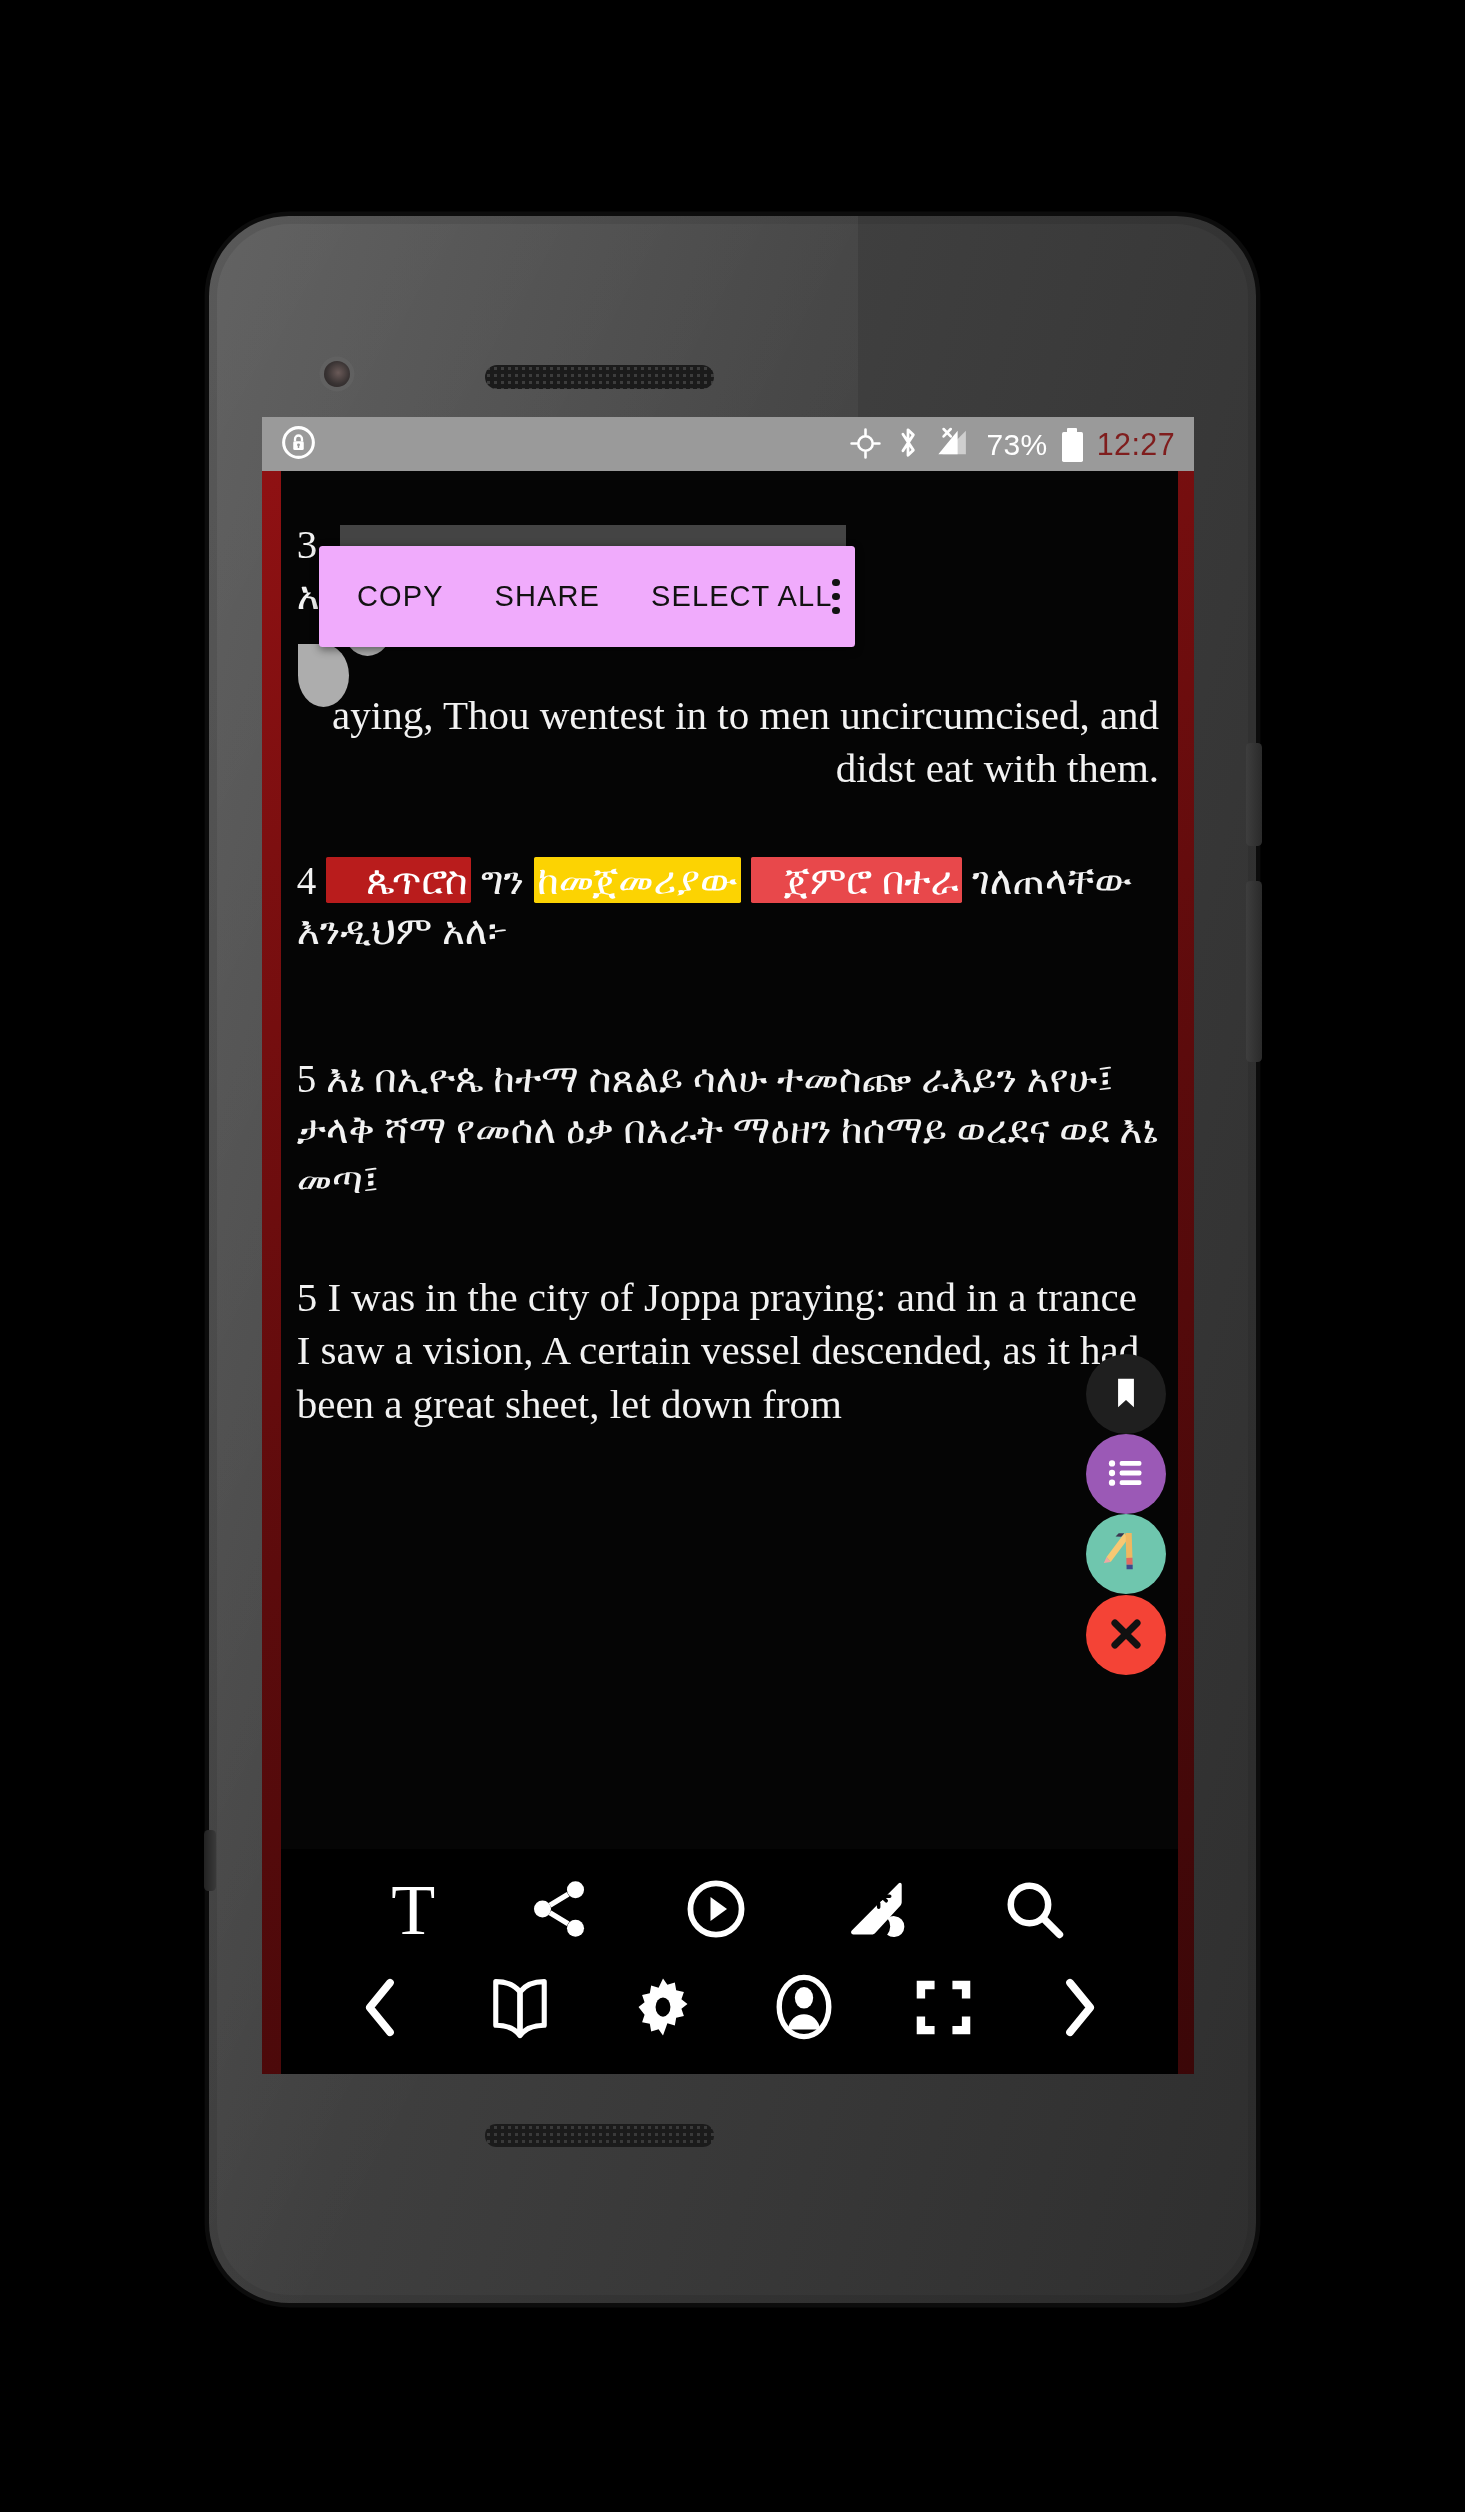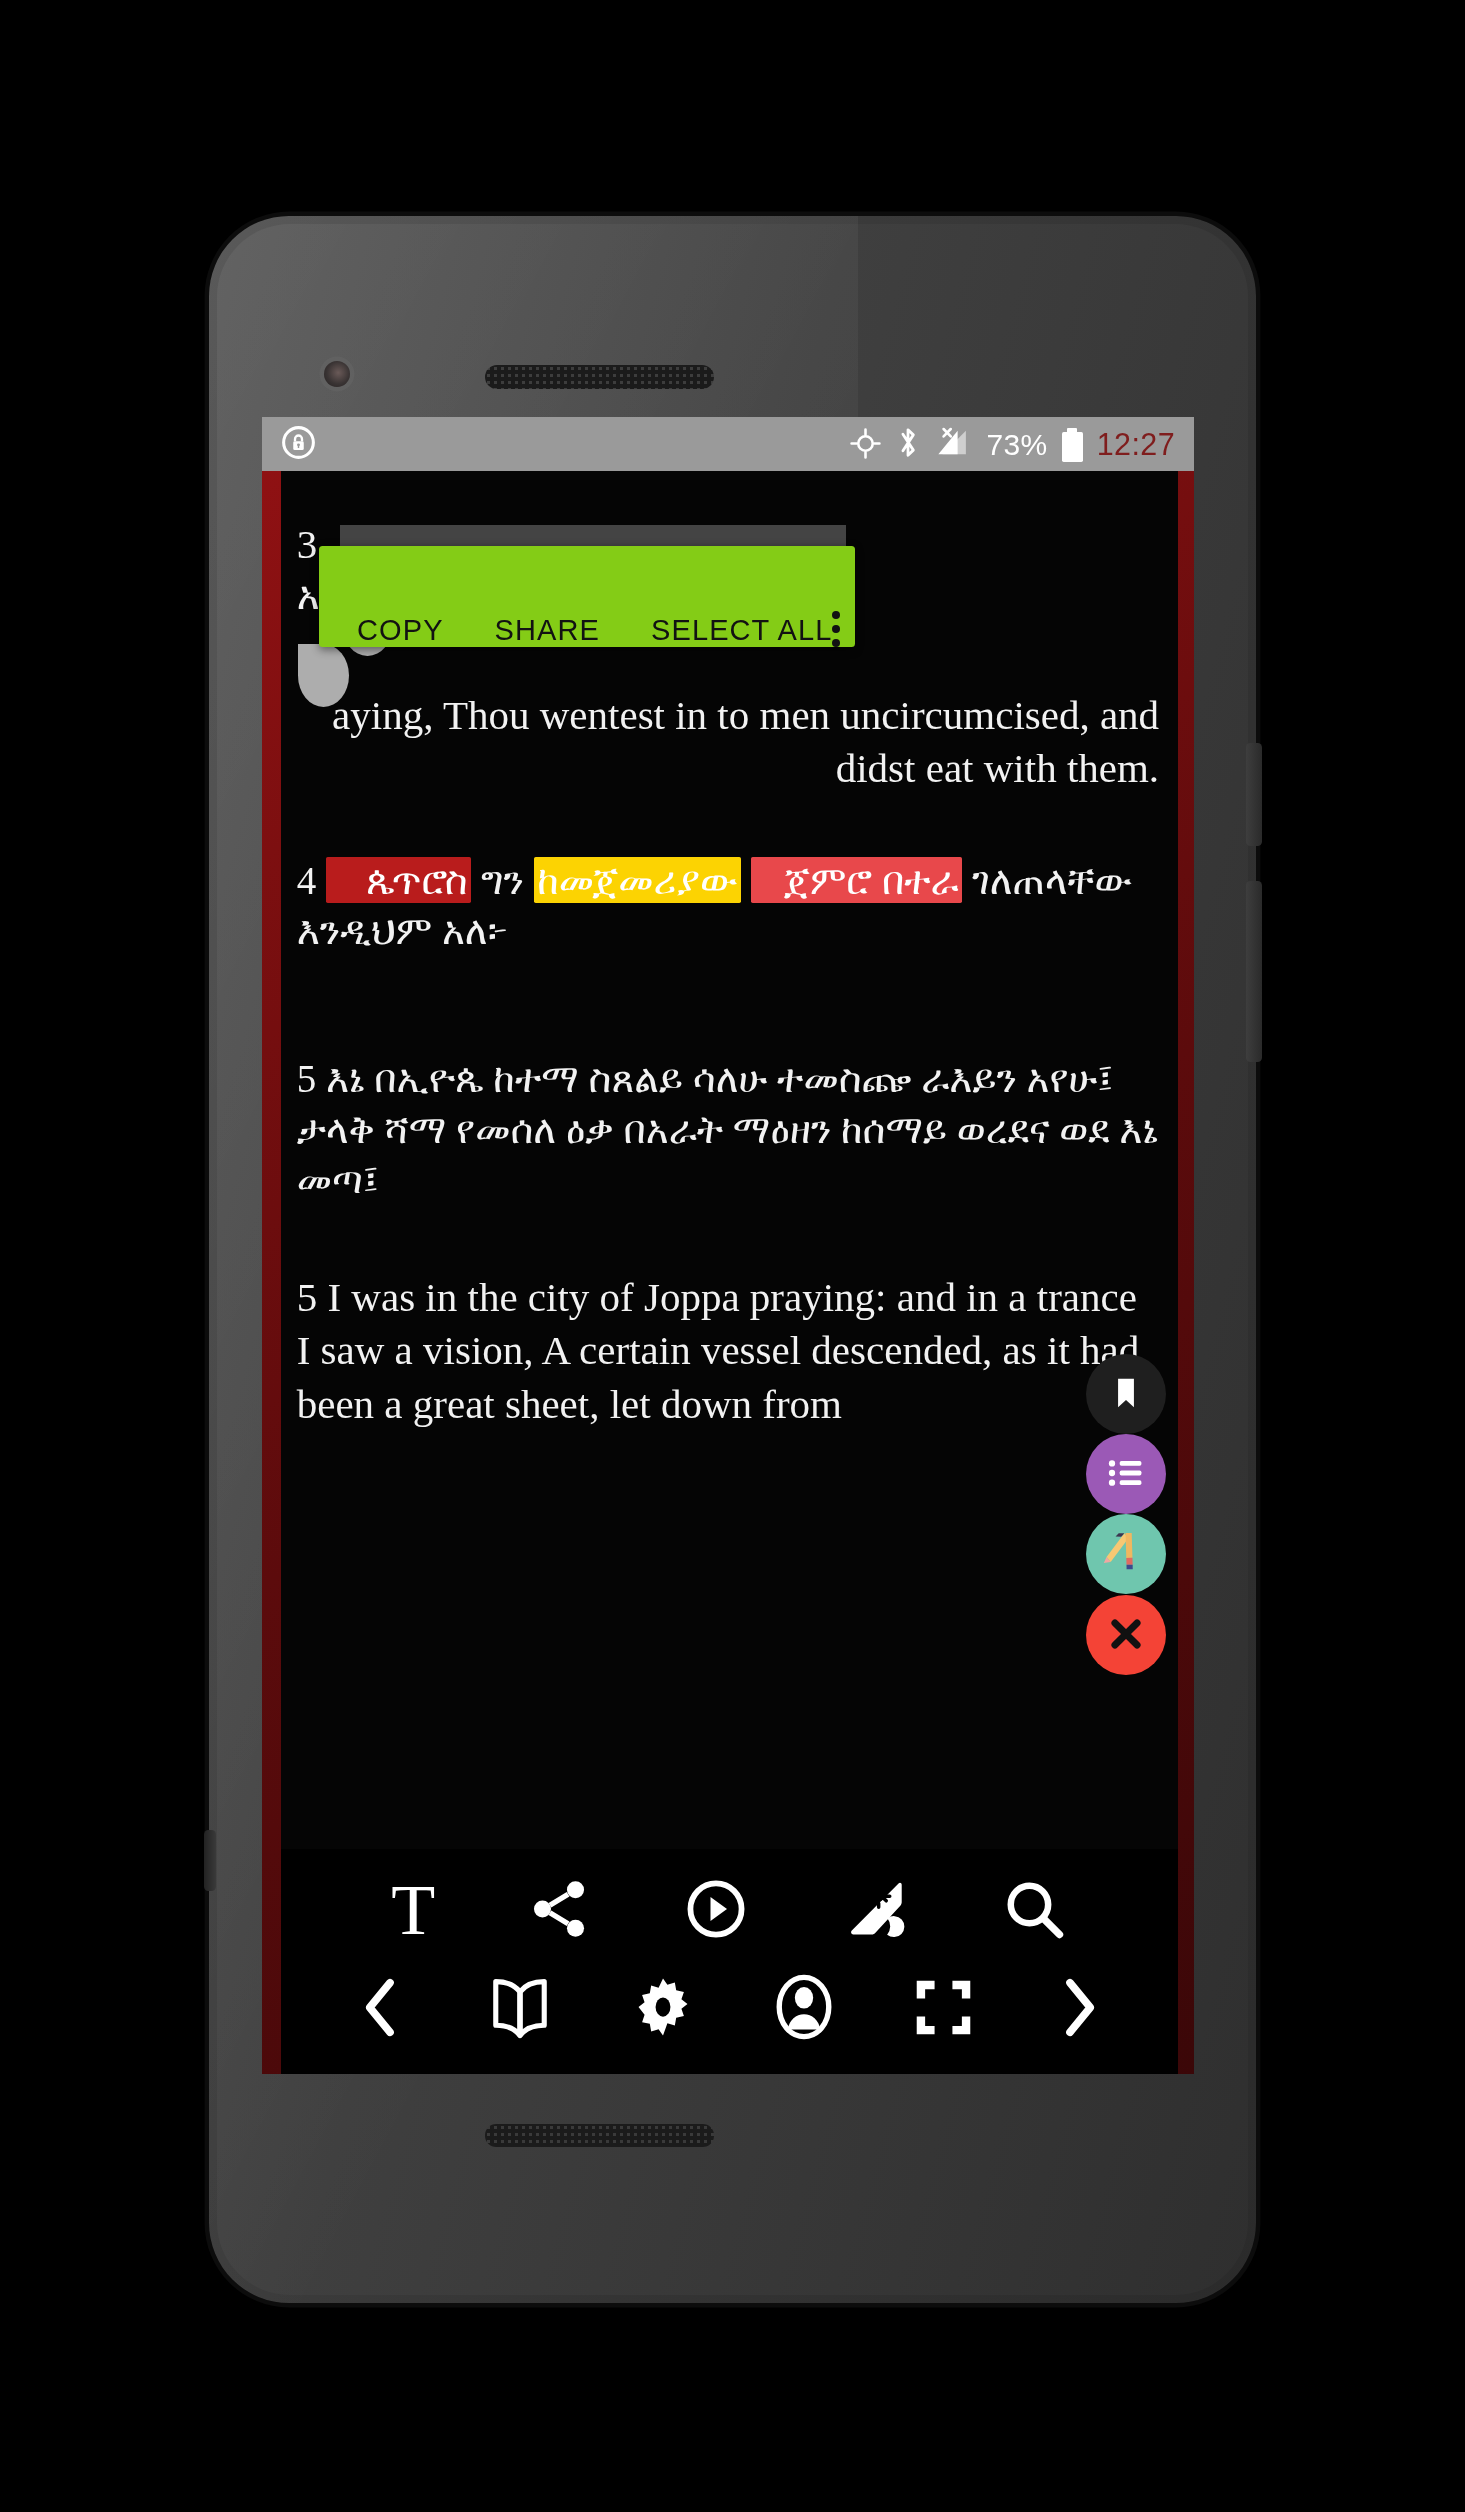--- a/index.html
+++ b/index.html
@@ -151,23 +151,23 @@
     background: #adadad;
   }
   #sel-handle-start { left: 17.4px; top: 173px; border-radius: 0 50% 50% 50%; }
   #sel-handle-end   { left: 61px; top: 122px; border-radius: 50% 0 50% 50%; }
 
   
   #cab {
     position: absolute;
     left: 38px; top: 75px;
     width: 536px; height: 101px;
-    background: #84cc16;
+    background: #f0abfc;
     border-radius: 3.5px;
-    display: flex; align-items: flex-end;
+    display: flex; align-items: center;
     box-shadow: 0 2.6px 8.7px rgba(0,0,0,.45);
     z-index: 40;
   }
   .cab-item {
     color: #121212;
     font-size: 29px;
     font-weight: 400;
     letter-spacing: 1.1px;
     font-family: "Liberation Sans", sans-serif;
     white-space: nowrap;

